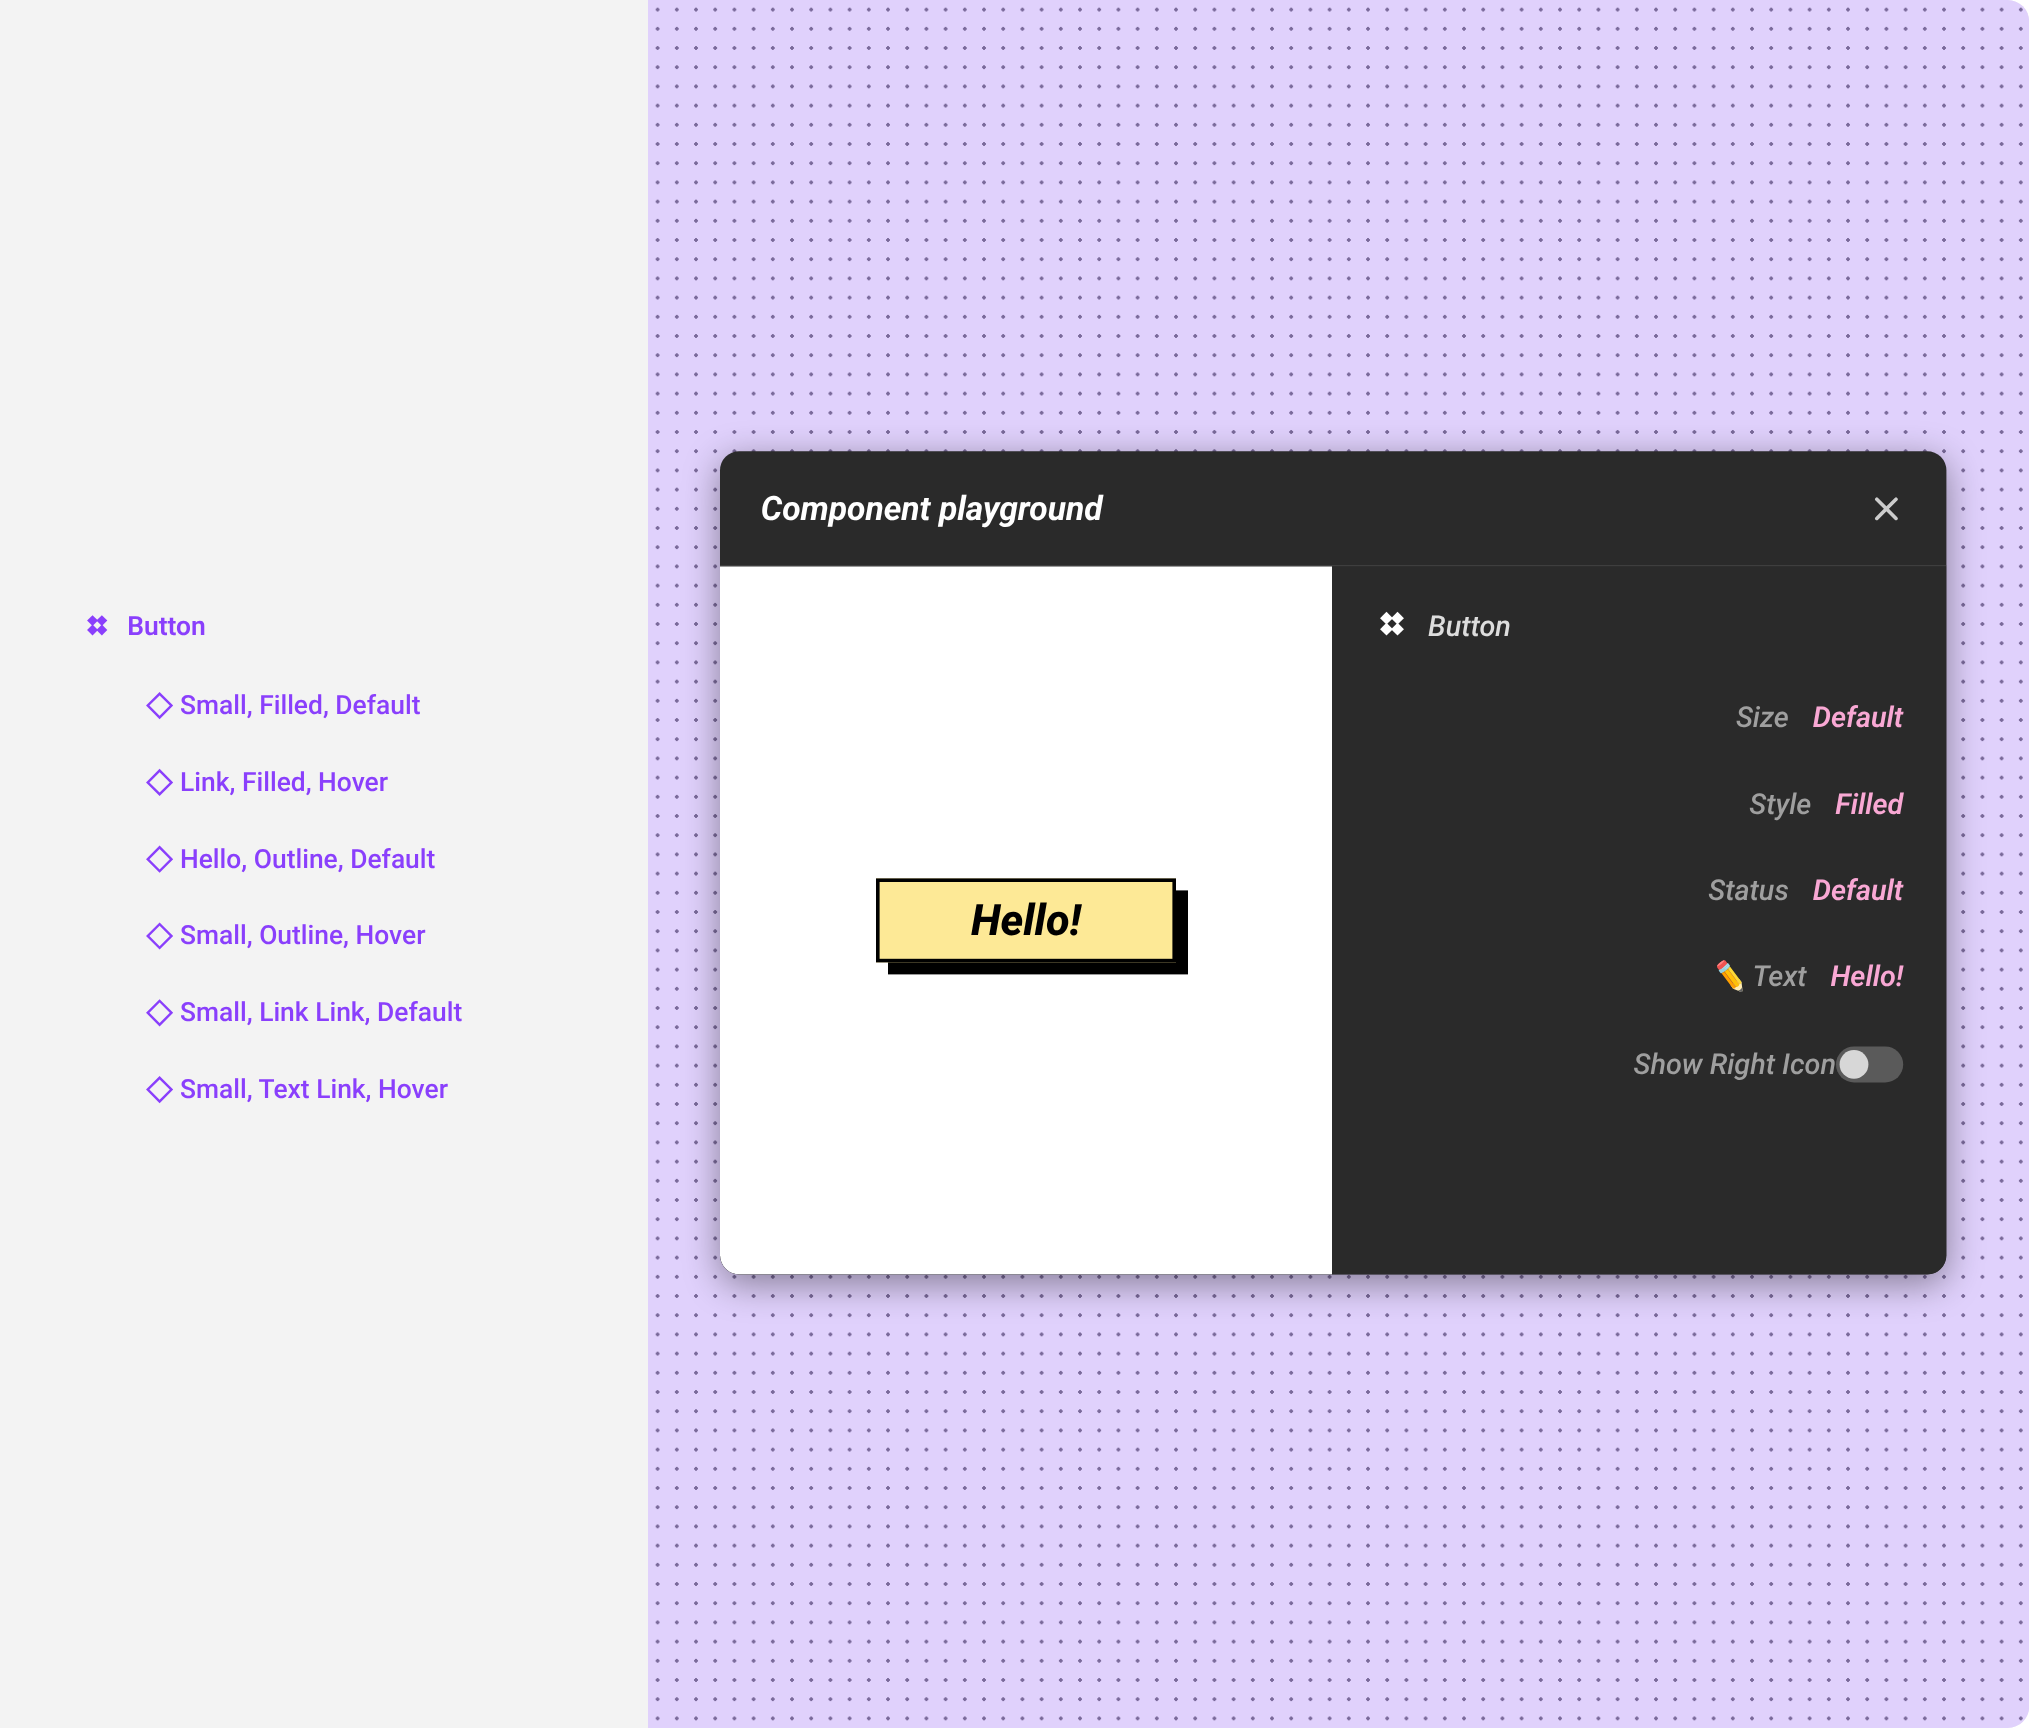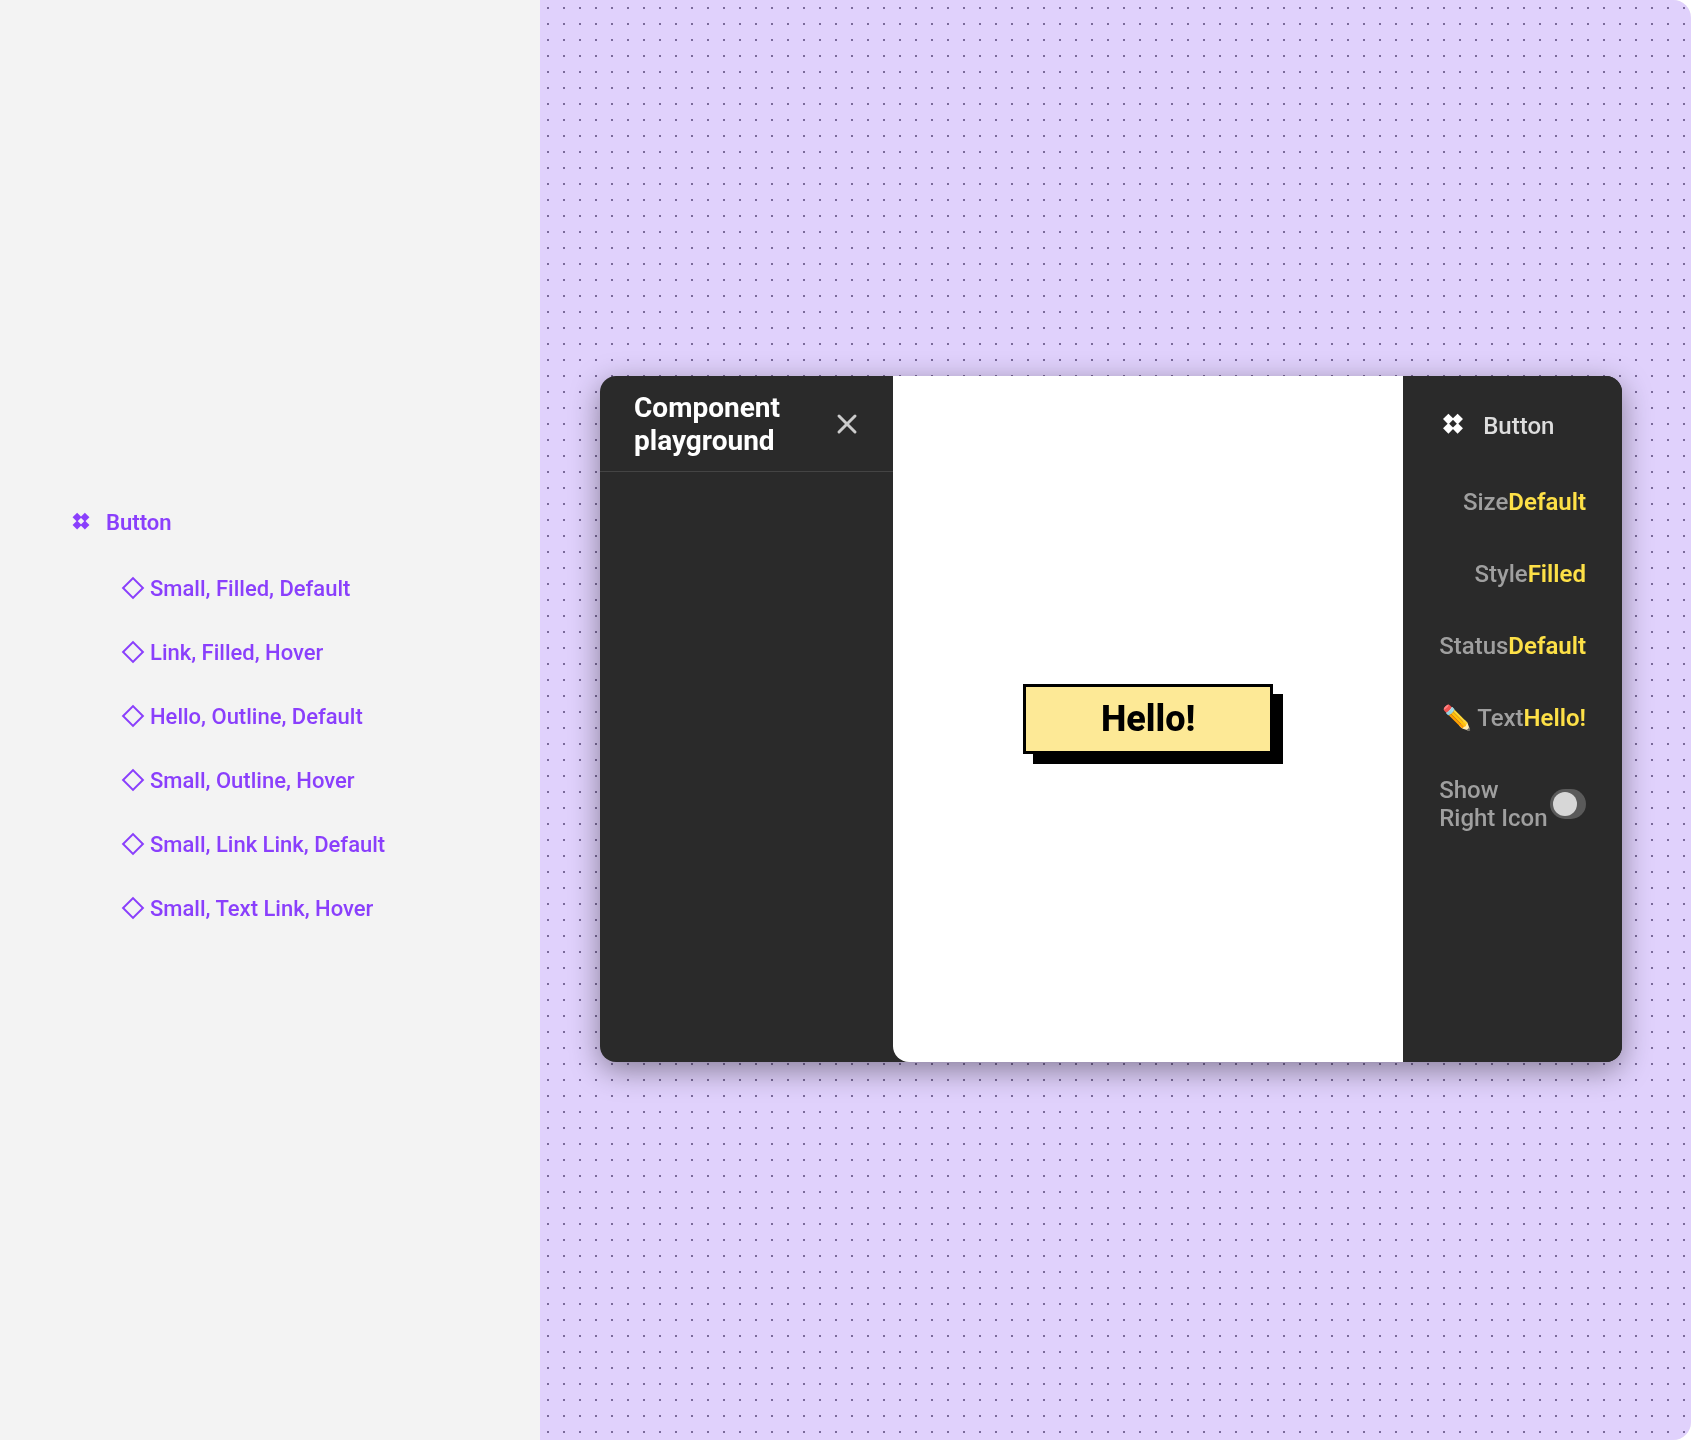--- a/index.html
+++ b/index.html
@@ -62,21 +62,23 @@
   .playground {
     position: absolute;
     left: 60px;
     top: 376px;
     width: 1022px;
     height: 686px;
     background: #2a2a2a;
     border-radius: 16px;
     box-shadow: 0 8px 30px rgba(0,0,0,0.4);
     display: flex;
+    flex-direction: column;
     overflow: hidden;
+    font-style: italic;
   }
   .pg-header {
     height: 96px;
     display: flex;
     align-items: center;
     justify-content: space-between;
     padding: 0 34px;
     border-bottom: 1px solid #444;
   }
   .pg-title {
@@ -140,23 +142,24 @@
     justify-content: flex-end;
     align-items: center;
     margin-bottom: 44px;
   }
   .prop-label {
     color: #9f9f9f;
     font-size: 24px;
     font-weight: 500;
   }
   .prop-value {
-    color: #fde047;
+    color: #f9a8d4;
     font-size: 24px;
     font-weight: 600;
+    margin-left: 20px;
   }
   .toggle {
     width: 56px; height: 30px;
     background: #5a5a5a;
     border-radius: 15px;
     position: relative;
     cursor: pointer;
   }
   .toggle-knob {
     position: absolute;

